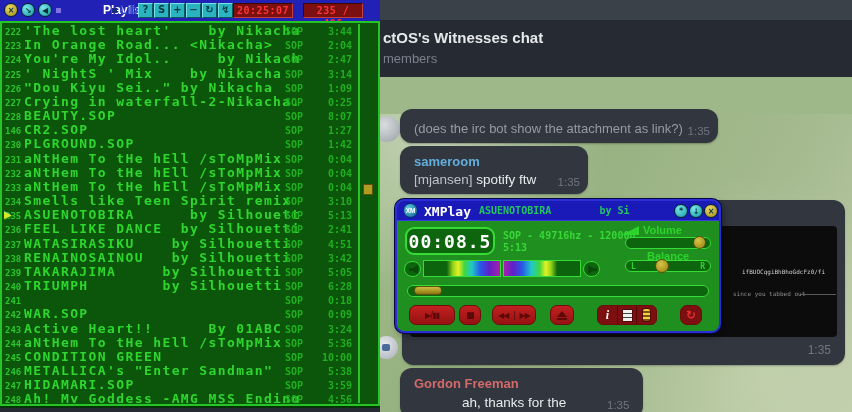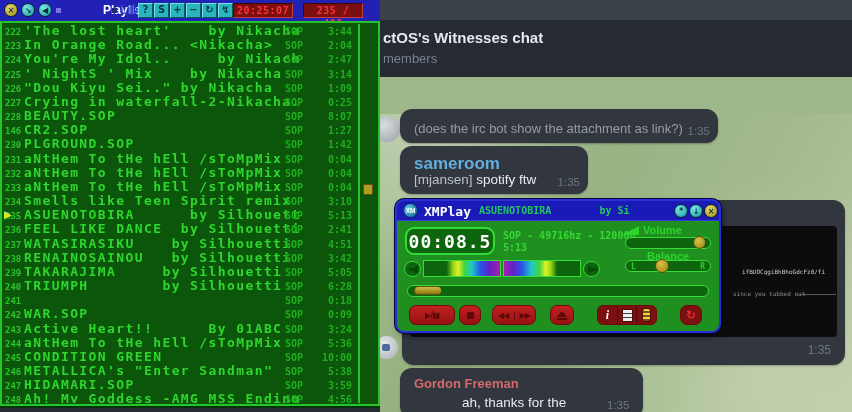--- a/index.html
+++ b/index.html
@@ -21,21 +21,21 @@
   .leaf{position:absolute;border-radius:50%;filter:blur(2px);}
   .leaf1{left:392px;top:112px;width:100px;height:24px;background:rgba(248,252,242,.55);transform:rotate(-24deg);}
   .leaf2{left:448px;top:128px;width:86px;height:20px;background:rgba(230,240,220,.5);transform:rotate(28deg);}
   .leaf3{left:505px;top:118px;width:60px;height:16px;background:rgba(240,246,232,.45);transform:rotate(-10deg);}
   .bubble{position:absolute;background:#31363f;border-radius:12px;box-shadow:0 1px 2px rgba(0,0,0,.28);z-index:1;}
   .msg-time{position:absolute;color:#6e7681;font-size:11.5px;}
   .b1{left:400px;top:109px;width:318px;height:34px;}
   .b1-text{position:absolute;left:14px;top:12px;color:#959ca6;font-size:13px;white-space:pre;}
   .b1 .msg-time{right:8px;bottom:6px;}
   .b2{left:400px;top:146px;width:188px;height:48px;}
-  .b2-name{position:absolute;left:14px;top:8px;color:#63aedd;font-size:17px;font-weight:bold;}
+  .b2-name{position:absolute;left:14px;top:8px;color:#63aedd;font-size:13px;font-weight:bold;}
   .b2-text{position:absolute;left:14px;top:26px;font-size:13.5px;color:#e8eaee;}
   .b2-text .dim{color:#bcc2ca;}
   .b2 .msg-time{right:8px;bottom:6px;}
   .b3{left:402px;top:200px;width:443px;height:165px;}
   .b3-img{position:absolute;left:8px;top:26px;width:427px;height:111px;background:#0c0c0c;border-radius:4px;font-family:"DejaVu Sans Mono",monospace;}
   .b3-t1{position:absolute;left:332px;top:42px;color:#cccccc;font-size:6px;white-space:pre;}
   .b3-t2{position:absolute;left:323px;top:64px;color:#8a8a8a;font-size:6px;white-space:pre;}
   .b3-line{position:absolute;left:390px;top:68px;width:36px;height:1px;background:#5a5a5a;}
   .b3 .msg-time{right:14px;bottom:8px;font-size:12px;}
   .b4{left:400px;top:368px;width:243px;height:50px;}

